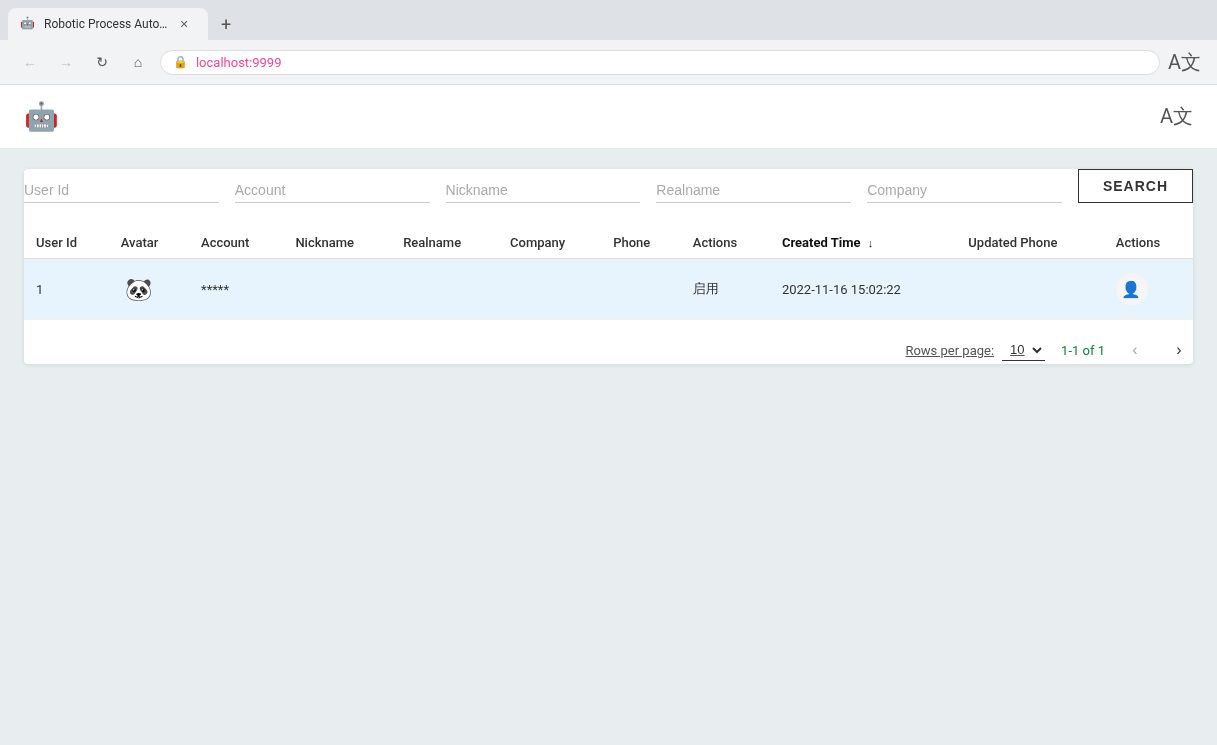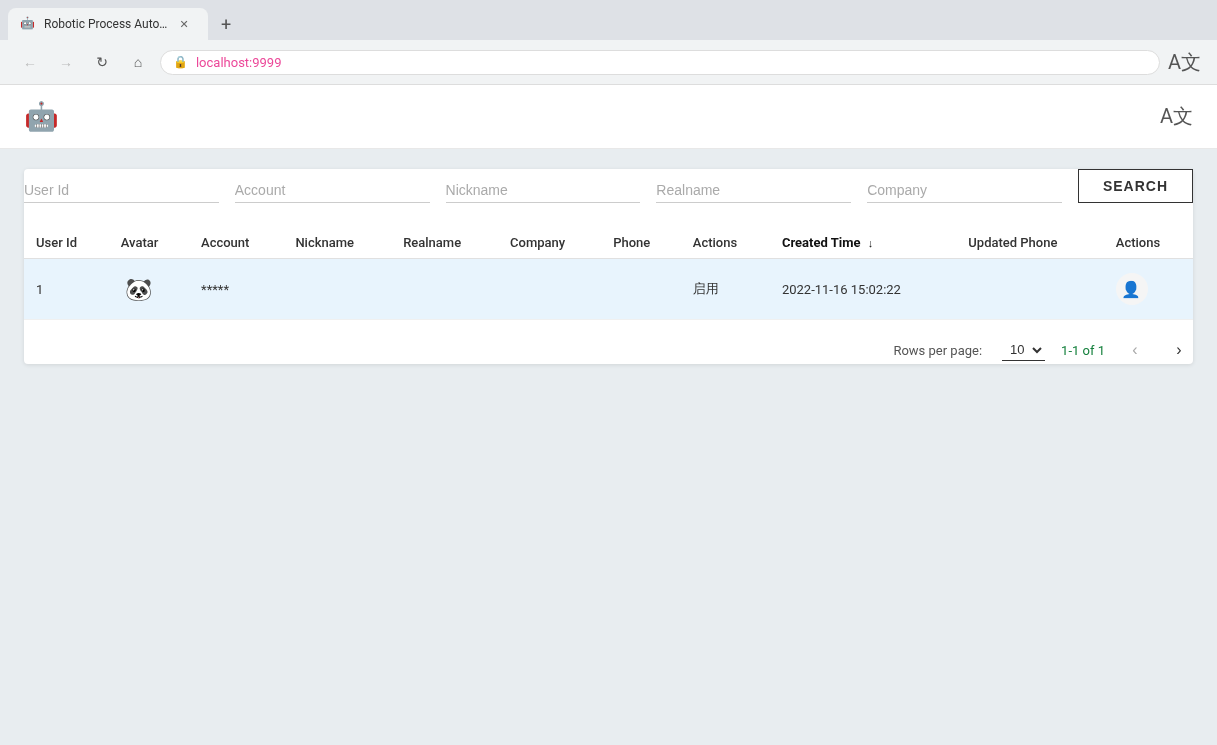--- a/index.html
+++ b/index.html
@@ -238,21 +238,22 @@
       align-items: center;
       justify-content: flex-end;
       gap: 16px;
       margin-top: 16px;
       font-size: 13px;
       color: #555;
     }
     .rows-per-page {
       display: flex;
       align-items: center;
-      gap: 20px;
+      gap: 8px;
+      text-decoration: underline;
     }
     .page-select {
       border: none;
       border-bottom: 1px solid #333;
       font-size: 13px;
       padding: 2px 4px;
       background: transparent;
       cursor: pointer;
       color: #333;
     }

